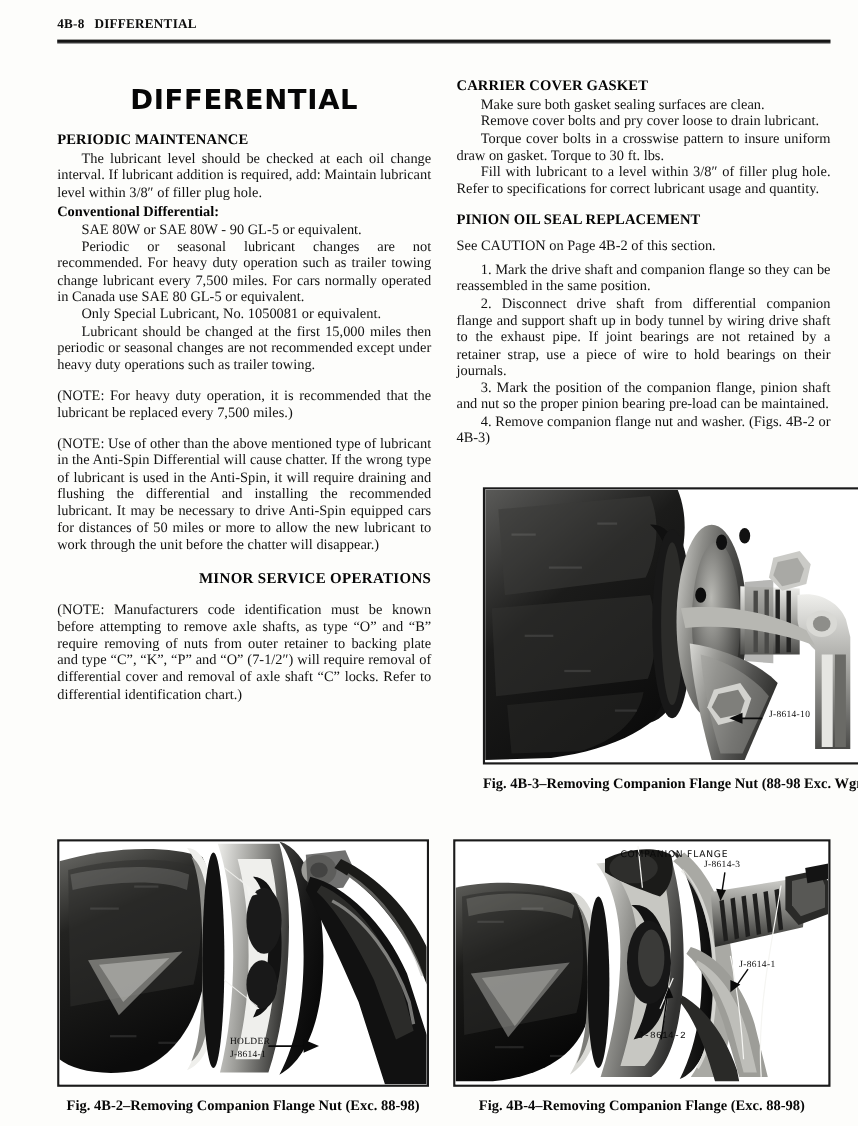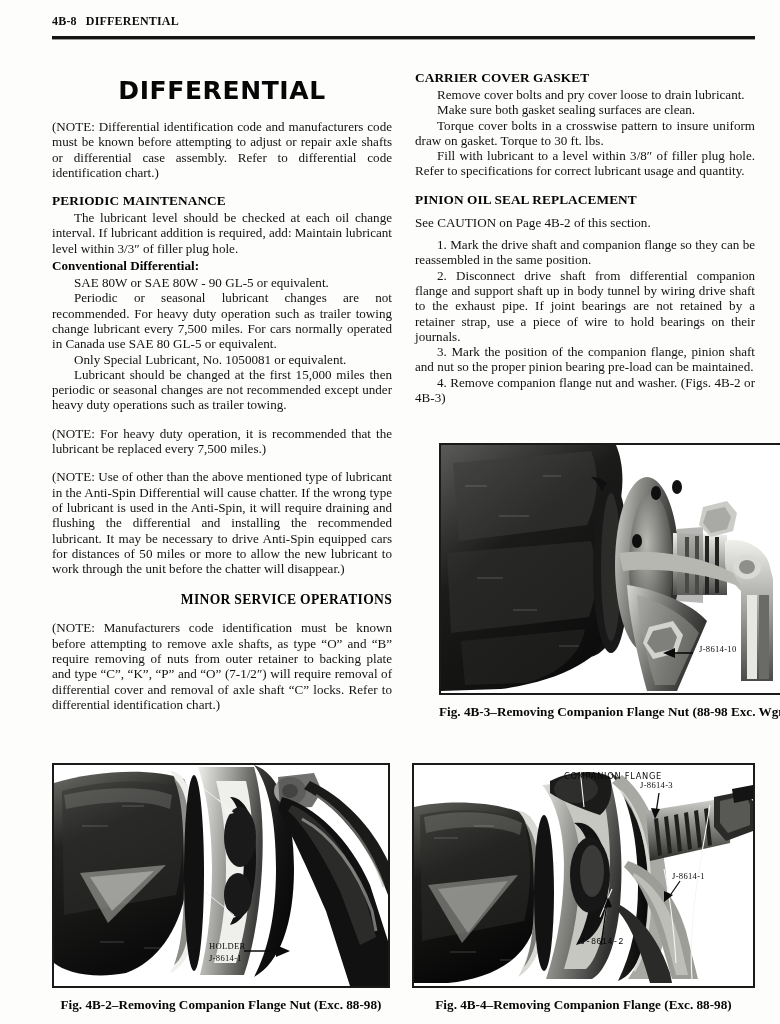--- a/index.html
+++ b/index.html
@@ -154,46 +154,45 @@
 
   <div class="running-head">
     <span class="folio">4B-8</span><span>DIFFERENTIAL</span>
   </div>
   <div class="head-rule"></div>
 
   <div class="col col-left">
 
     <div class="doc-title">DIFFERENTIAL</div>
 
-    <p>(NOTE: Differential identification code and manufacturers code must be known before attempting to adjust or repair axle shafts or differential case assembly. Refer to differential code identification chart.)</p>
 
     <h2 class="section-head">PERIODIC MAINTENANCE</h2>
-    <p class="indent">The lubricant level should be checked at each oil change interval. If lubricant addition is required, add: Maintain lubricant level within 3/3″ of filler plug hole.</p>
+    <p class="indent">The lubricant level should be checked at each oil change interval. If lubricant addition is required, add: Maintain lubricant level within 3/8″ of filler plug hole.</p>
 
     <h3 class="sub-head">Conventional Differential:</h3>
     <p class="indent">SAE 80W or SAE 80W - 90 GL-5 or equivalent.</p>
     <p class="indent">Periodic or seasonal lubricant changes are not recommended. For heavy duty operation such as trailer towing change lubricant every 7,500 miles. For cars normally operated in Canada use SAE 80 GL-5 or equivalent.</p>
 
     <p class="indent">Only Special Lubricant, No. 1050081 or equivalent.</p>
     <p class="indent">Lubricant should be changed at the first 15,000 miles then periodic or seasonal changes are not recommended except under heavy duty operations such as trailer towing.</p>
 
     <p class="gap">(NOTE: For heavy duty operation, it is recommended that the lubricant be replaced every 7,500 miles.)</p>
 
     <p class="gap">(NOTE: Use of other than the above mentioned type of lubricant in the Anti-Spin Differential will cause chatter. If the wrong type of lubricant is used in the Anti-Spin, it will require draining and flushing the differential and installing the recommended lubricant. It may be necessary to drive Anti-Spin equipped cars for distances of 50 miles or more to allow the new lubricant to work through the unit before the chatter will disappear.)</p>
 
     <h2 class="center-head">MINOR SERVICE OPERATIONS</h2>
 
     <p>(NOTE: Manufacturers code identification must be known before attempting to remove axle shafts, as type “O” and “B” require removing of nuts from outer retainer to backing plate and type “C”, “K”, “P” and “O” (7-1/2″) will require removal of differential cover and removal of axle shaft “C” locks. Refer to differential identification chart.)</p>
   </div>
 
   <div class="col col-right">
 
     <h2 class="section-head" style="margin-top:0;">CARRIER COVER GASKET</h2>
+    <p class="indent">Make sure both gasket sealing surfaces are clean.</p>
     <p class="indent">Remove cover bolts and pry cover loose to drain lubricant.</p>
-    <p class="indent">Make sure both gasket sealing surfaces are clean.</p>
     <p class="indent">Torque cover bolts in a crosswise pattern to insure uniform draw on gasket. Torque to 30 ft. lbs.</p>
     <p class="indent">Fill with lubricant to a level within 3/8″ of filler plug hole. Refer to specifications for correct lubricant usage and quantity.</p>
 
     <h2 class="section-head">PINION OIL SEAL REPLACEMENT</h2>
     <p class="gap-sm">See CAUTION on Page 4B-2 of this section.</p>
 
     <p class="indent gap-sm">1. Mark the drive shaft and companion flange so they can be reassembled in the same position.</p>
     <p class="indent">2. Disconnect drive shaft from differential companion flange and support shaft up in body tunnel by wiring drive shaft to the exhaust pipe. If joint bearings are not retained by a retainer strap, use a piece of wire to hold bearings on their journals.</p>
     <p class="indent">3. Mark the position of the companion flange, pinion shaft and nut so the proper pinion bearing pre-load can be maintained.</p>
     <p class="indent">4. Remove companion flange nut and washer. (Figs. 4B-2 or 4B-3)</p>

